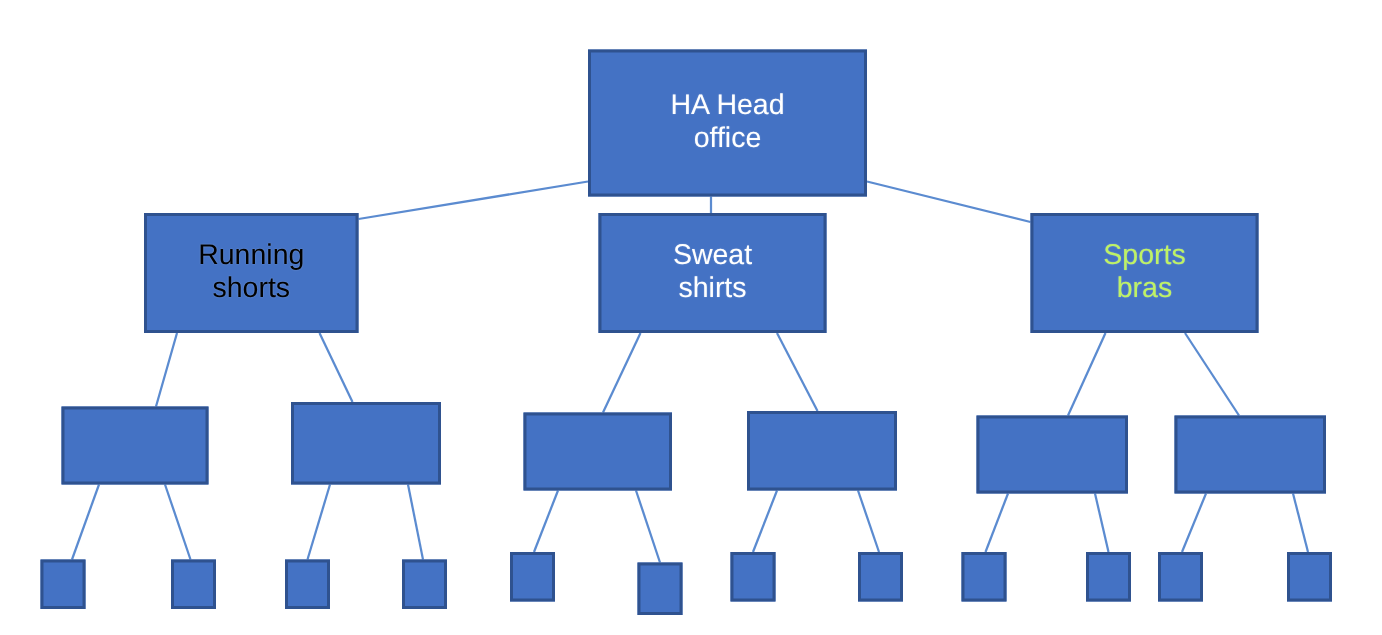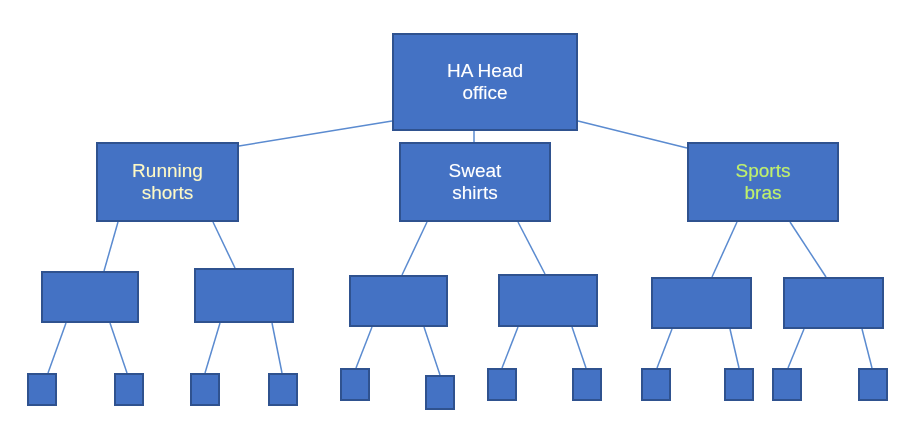--- a/index.html
+++ b/index.html
@@ -84,21 +84,21 @@
       <line x1="672" y1="329" x2="657" y2="368" stroke="#5B8BD0" stroke-width="1.5"></line>
       <line x1="730" y1="329" x2="739" y2="368" stroke="#5B8BD0" stroke-width="1.5"></line>
       <line x1="804" y1="329" x2="788" y2="368" stroke="#5B8BD0" stroke-width="1.5"></line>
       <line x1="862" y1="329" x2="872" y2="368" stroke="#5B8BD0" stroke-width="1.5"></line>
     </svg>
   <div id="node-layer">
       <div class="node node-root" style="left: 392px; top: 33px; width: 186px; height: 98px; background: rgb(68, 114, 196); border-color: rgb(47, 82, 143); color: rgb(255, 255, 255);">
         <span class="node-label">HA Head
 office</span>
       </div>
-      <div class="node node-div" style="left: 96px; top: 142px; width: 143px; height: 80px; background: rgb(68, 114, 196); border-color: rgb(47, 82, 143); color: #fef9c3;">
+      <div class="node node-div" style="left: 96px; top: 142px; width: 143px; height: 80px; background: rgb(68, 114, 196); border-color: rgb(47, 82, 143); color: #000000;">
         <span class="node-label">Running
 shorts</span>
       </div>
       <div class="node node-div" style="left: 399px; top: 142px; width: 152px; height: 80px; background: rgb(68, 114, 196); border-color: rgb(47, 82, 143); color: rgb(255, 255, 255);">
         <span class="node-label">Sweat
 shirts</span>
       </div>
       <div class="node node-div" style="left: 687px; top: 142px; width: 152px; height: 80px; background: rgb(68, 114, 196); border-color: rgb(47, 82, 143); color: #bef264;">
         <span class="node-label">Sports
 bras</span>

